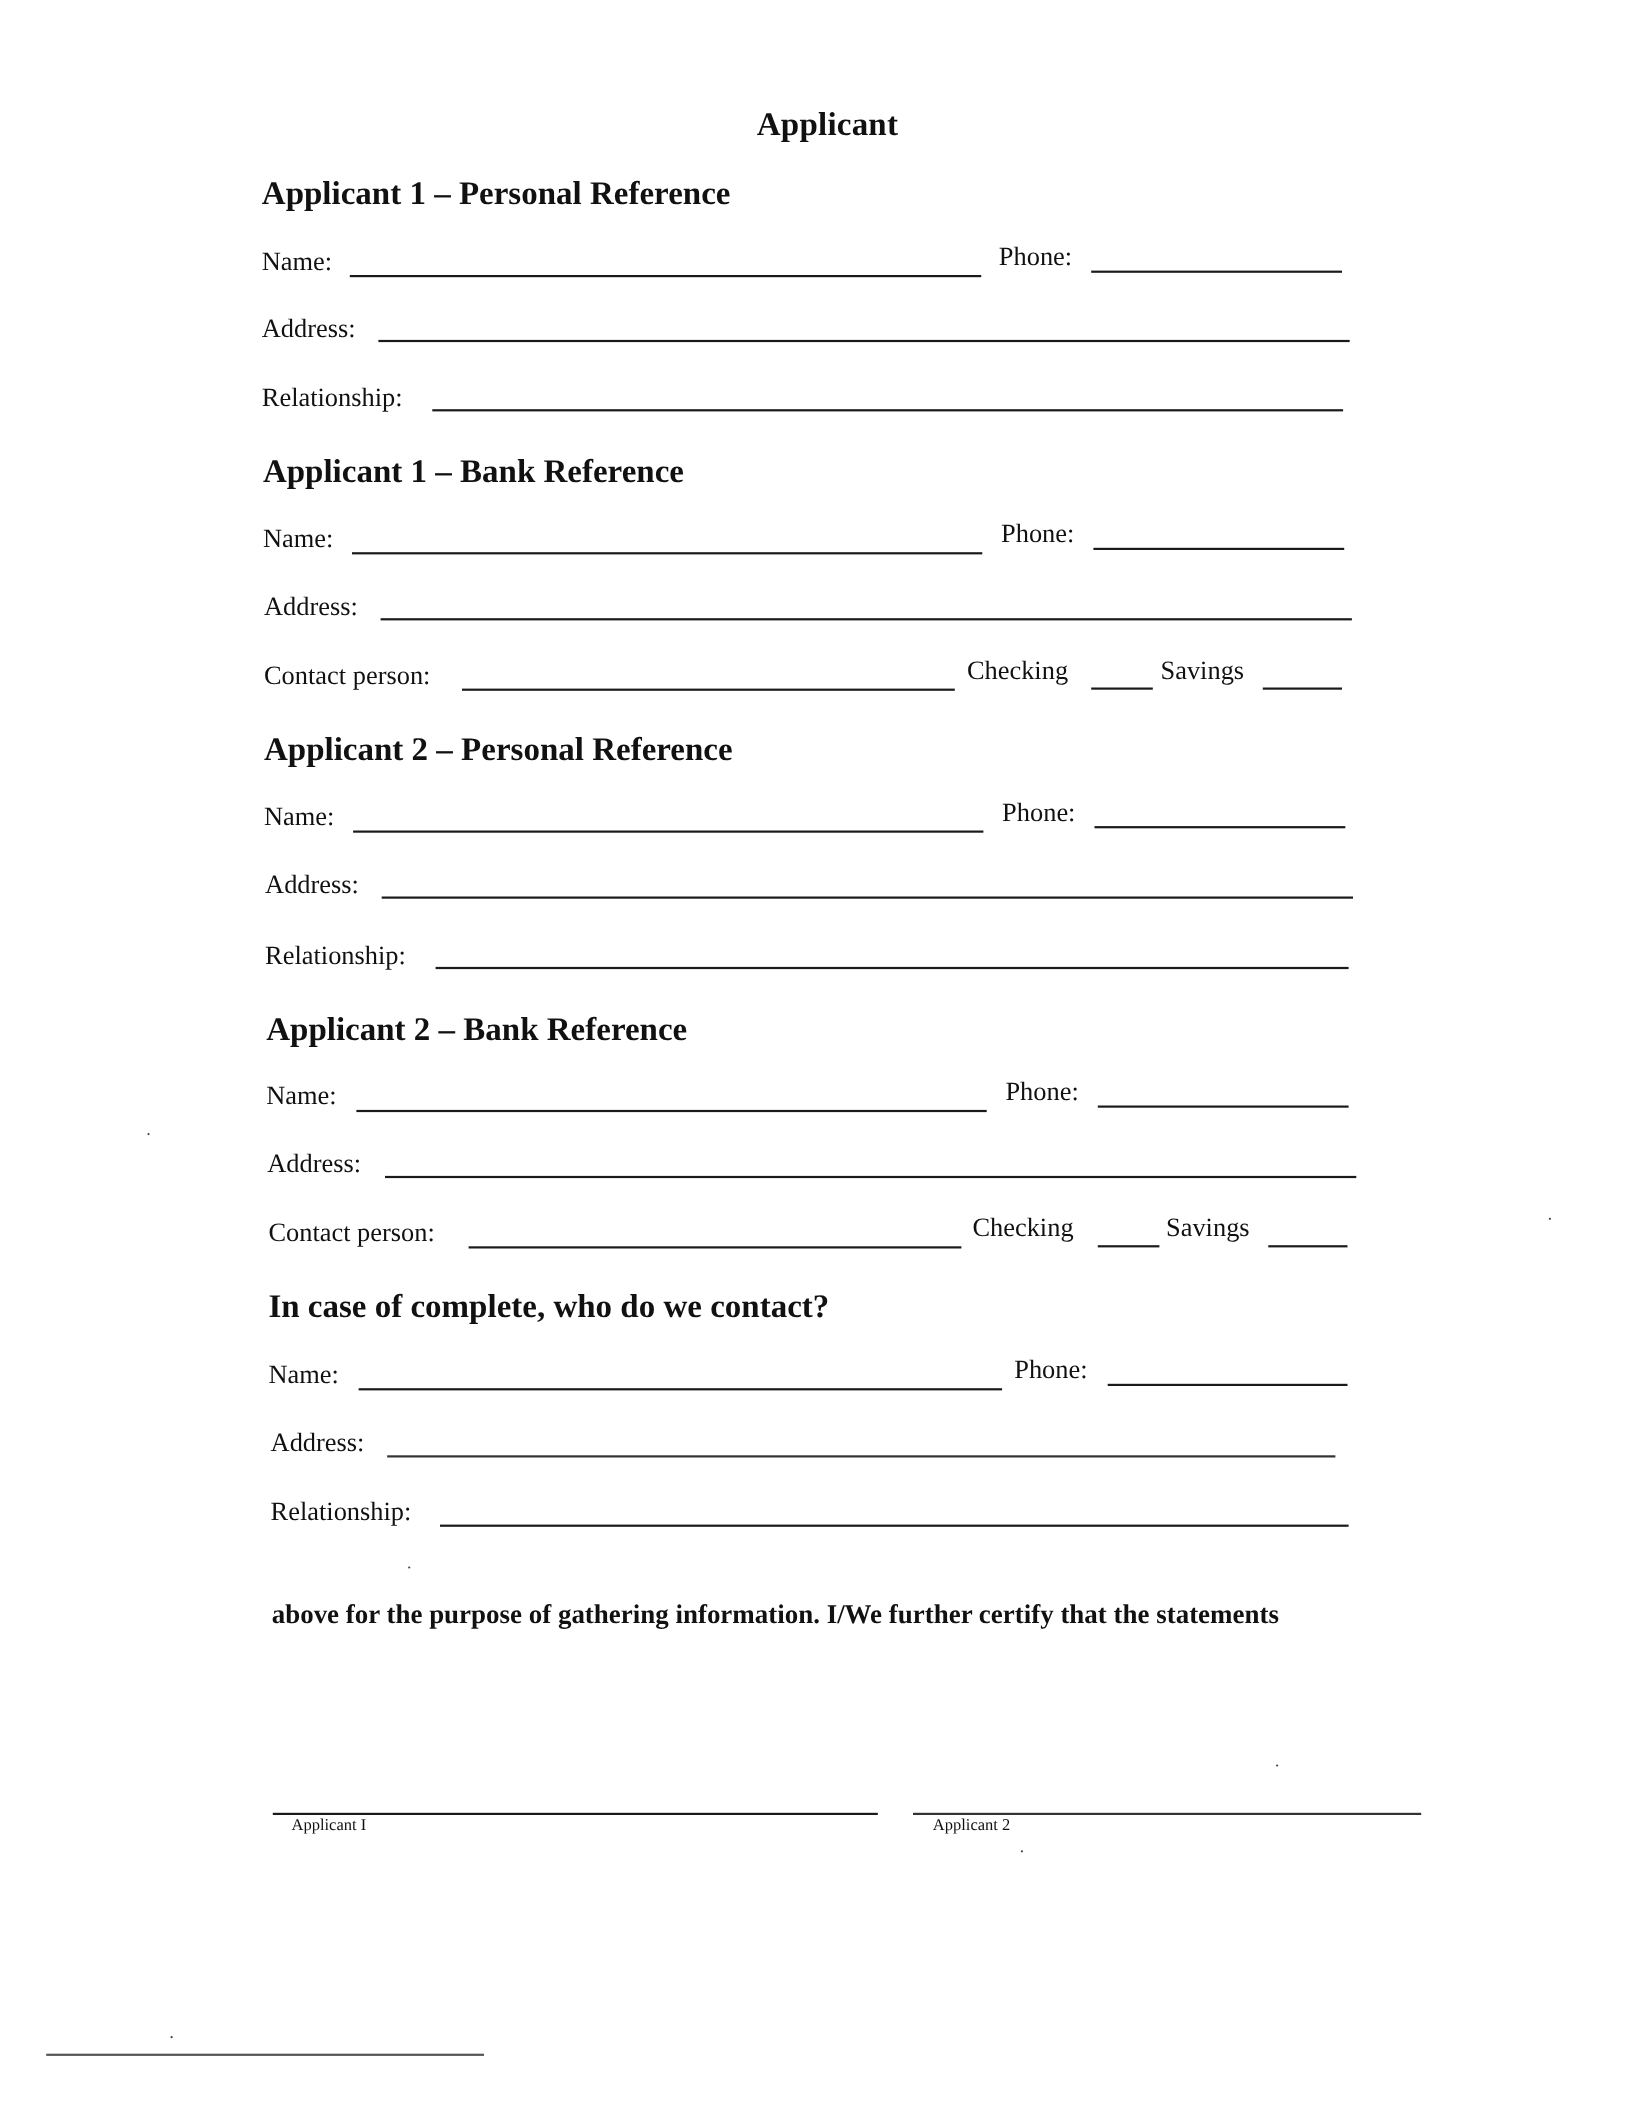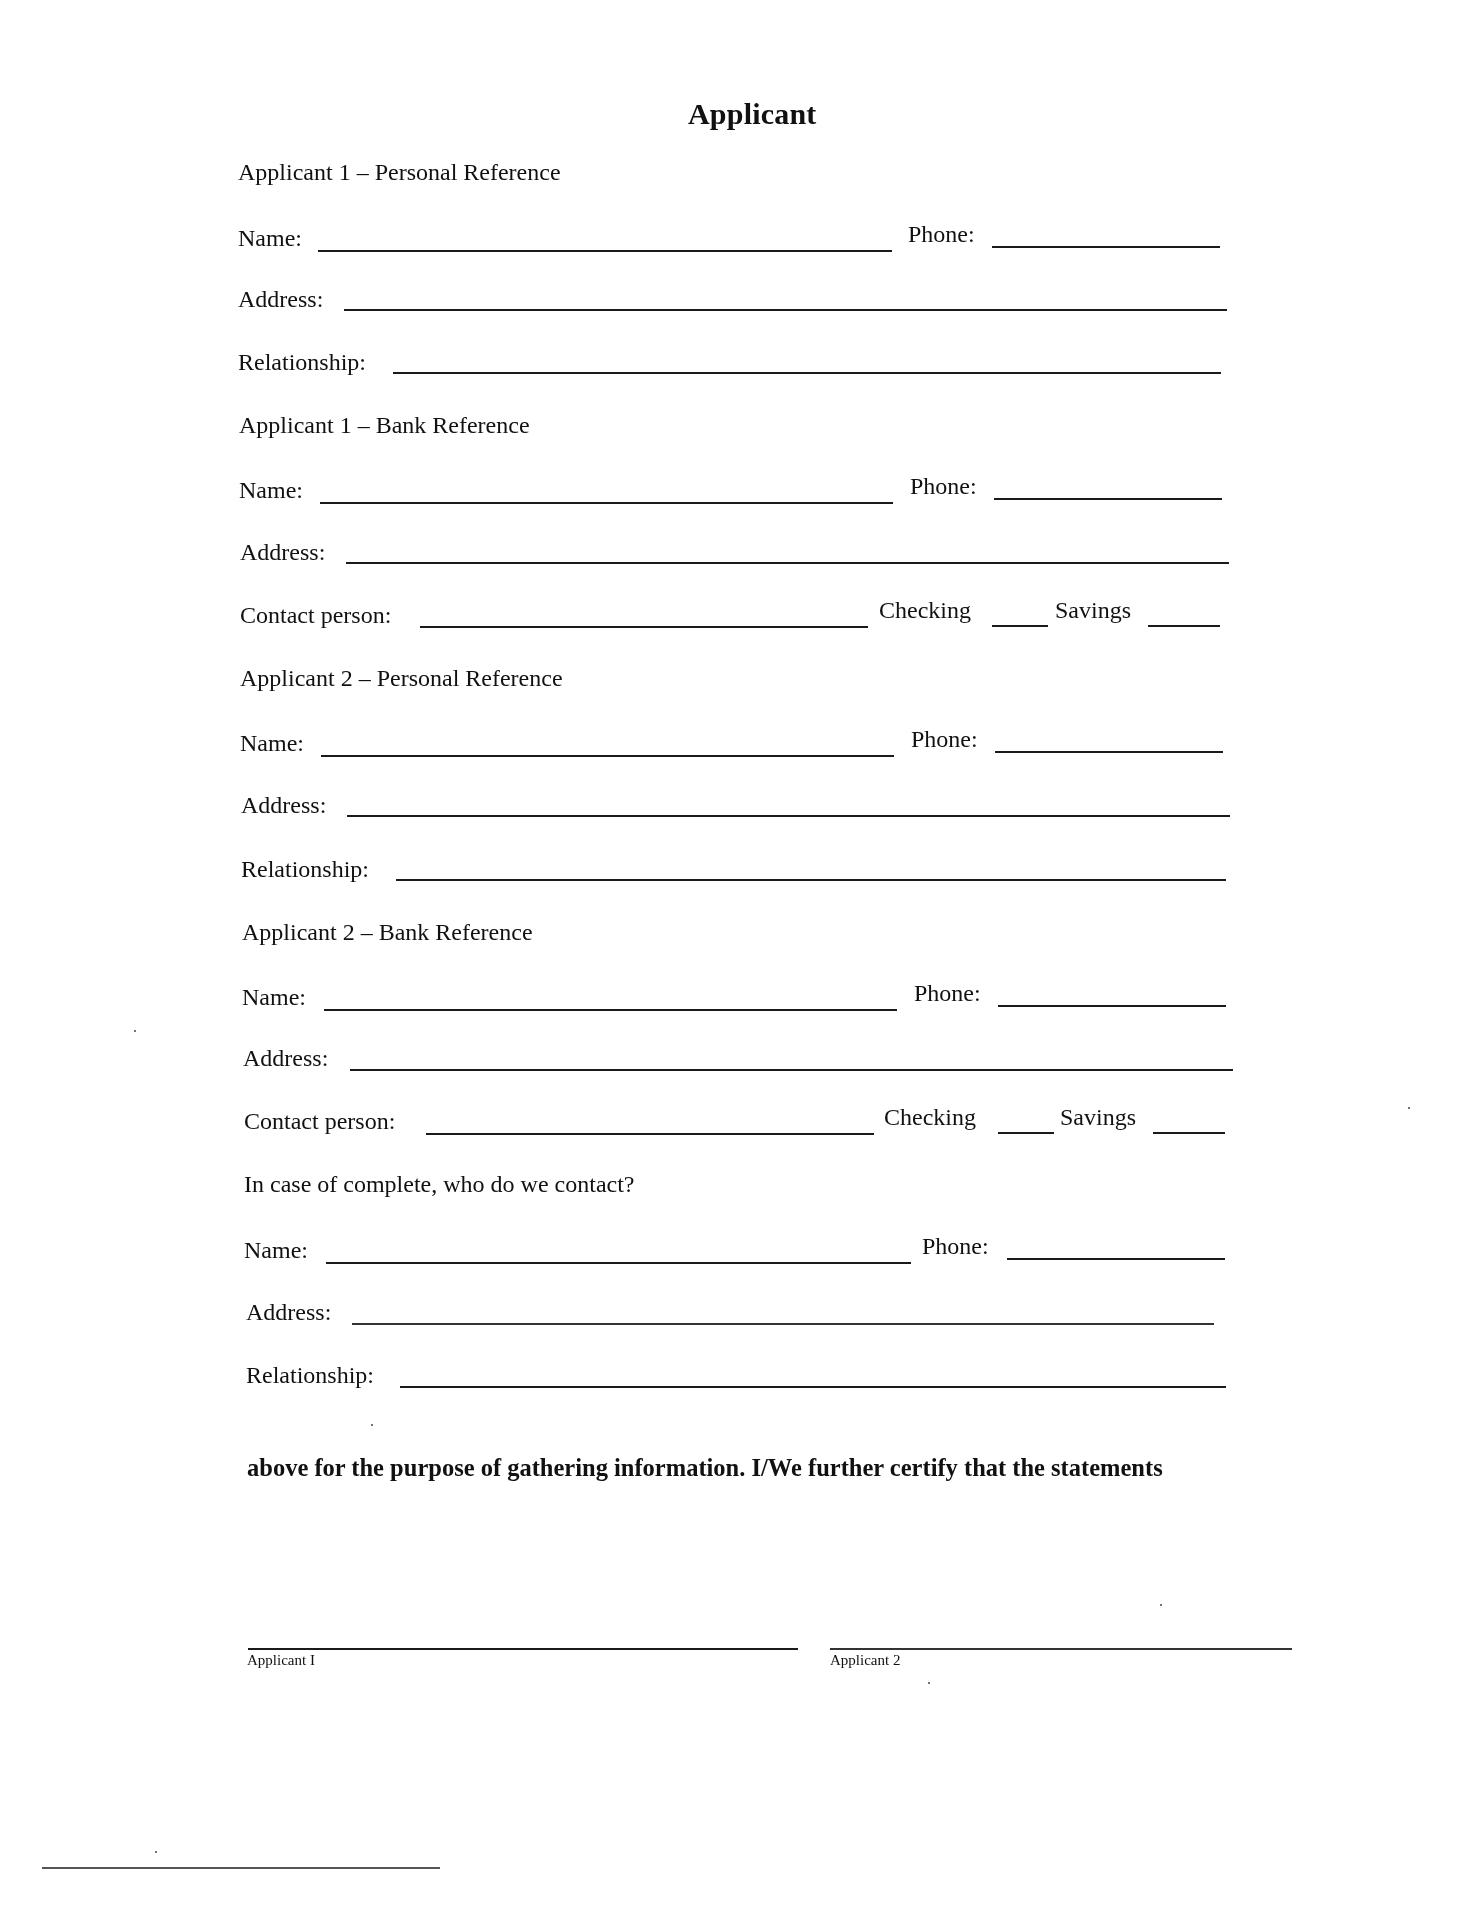--- a/index.html
+++ b/index.html
@@ -1,27 +1,27 @@
 <!DOCTYPE html>
 <html><head>
   <meta charset="utf-8">
   <style>
     html, body { margin: 0; padding: 0; background: #ffffff; }
     body { width: 1484px; height: 1920px; position: relative; overflow: hidden;
            font-family: "Liberation Serif", "DejaVu Serif", serif; color: #111; }
     .abs { position: absolute; white-space: nowrap; }
     .title { font-weight: bold; font-size: 30px; left: 688px; top: 97px; letter-spacing: 0.2px; }
-    .heading { font-weight: normal; font-size: 24px; }
+    .heading { font-weight: bold; font-size: 30px; }
     .label { font-size: 24px; }
     .line { position: absolute; height: 2px; background: #1a1a1a; }
     .line.thin { height: 1.5px; background: #333; }
     .para { position: absolute; left: 247px; top: 1452px; width: 1080px; font-weight: bold;
             font-size: 24.5px; line-height: 31px; white-space: normal; }
     .para span { display: block; white-space: nowrap; }
-    .sig-label { font-size: 15px; }
+    .sig-label { font-size: 15px; margin-left: 18px; }
     .speck { position: absolute; width: 2px; height: 2px; background: #444; border-radius: 1px; }
   </style>
 </head>
 <body>
 
 <div class="abs title">Applicant</div>
 
 <div class="abs heading" style="left:238px;top:159px;">Applicant 1 – Personal Reference</div>
 <div class="abs label" style="left:238px;top:225px;">Name:</div>
 <div class="line" style="left:318px;top:250px;width:574px;"></div>

